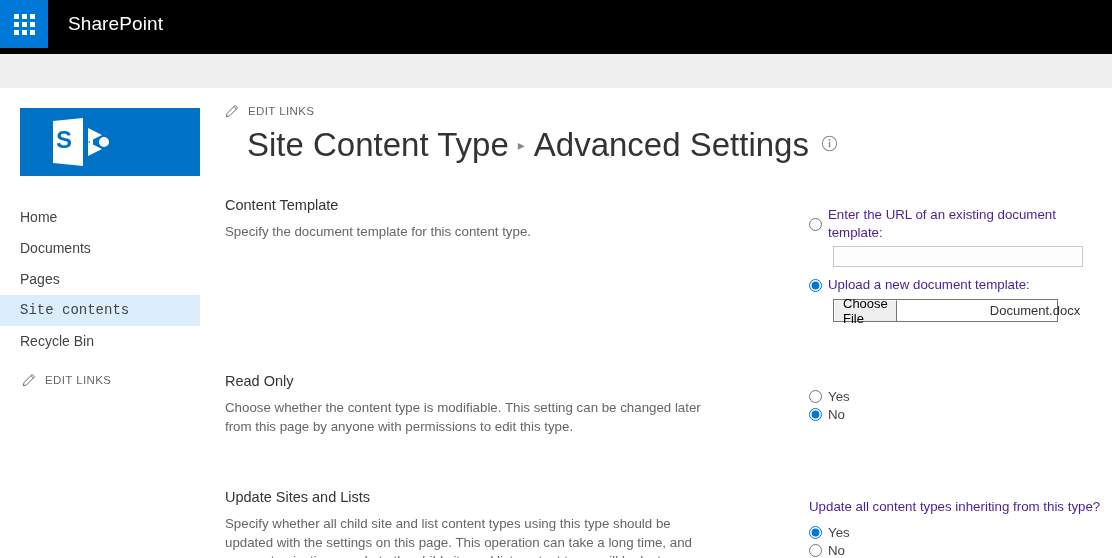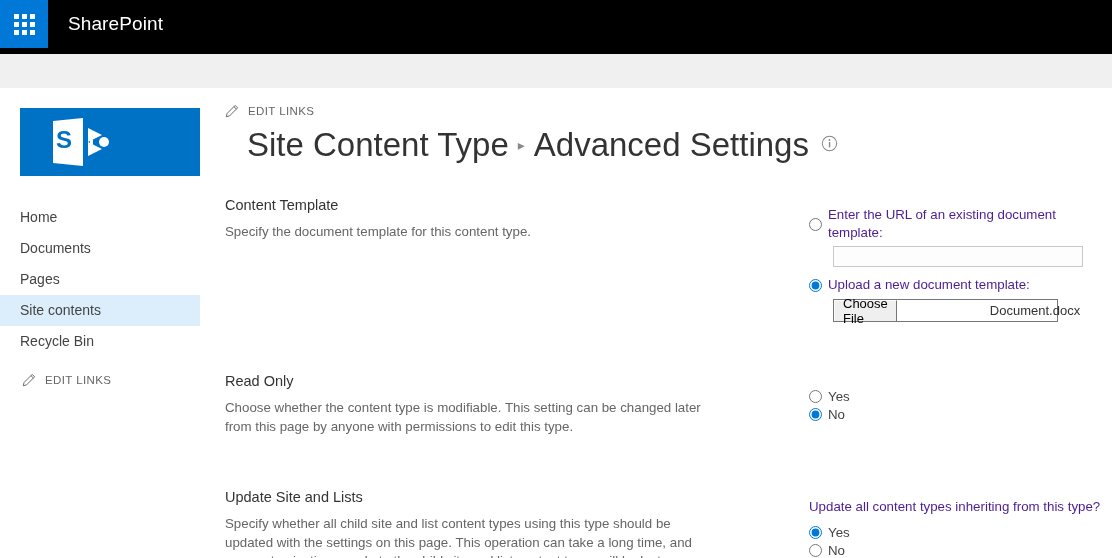--- a/index.html
+++ b/index.html
@@ -117,20 +117,21 @@
   .nav-item {
     display: block;
     font-size: 14px;
     color: #444444;
     padding: 7px 0 7px 20px;
     cursor: pointer;
     line-height: 17px;
   }
   .nav-item.selected {
     background: #dceefb;
+    font-family: Liberation Mono, monospace;
   }
   .nav-editlinks {
     display: flex;
     align-items: center;
     gap: 9px;
     padding: 16px 0 0 22px;
     cursor: pointer;
   }
   .pencil {
     width: 14px;
@@ -405,21 +406,21 @@
               <span>No</span>
             </label>
           </div>
         </div>
       </div>
 
       <div class="spacer-b"></div>
 
       <div class="form-row">
         <div class="row-left">
-          <div class="section-head">Update Site and Lists</div>
+          <div class="section-head">Update Sites and Lists</div>
           <p class="section-desc">Specify whether all child site and list content types using this type should be updated with the settings on this page. This operation can take a long time, and any customizations made to the child site and list content types will be lost.</p>
         </div>
         <div class="row-right">
           <div class="q-label">Update all content types inheriting from this type?</div>
           <div class="radio-group">
             <label class="radio-line">
               <input type="radio" name="updatesites" checked="" style="">
               <span>Yes</span>
             </label>
             <label class="radio-line">

